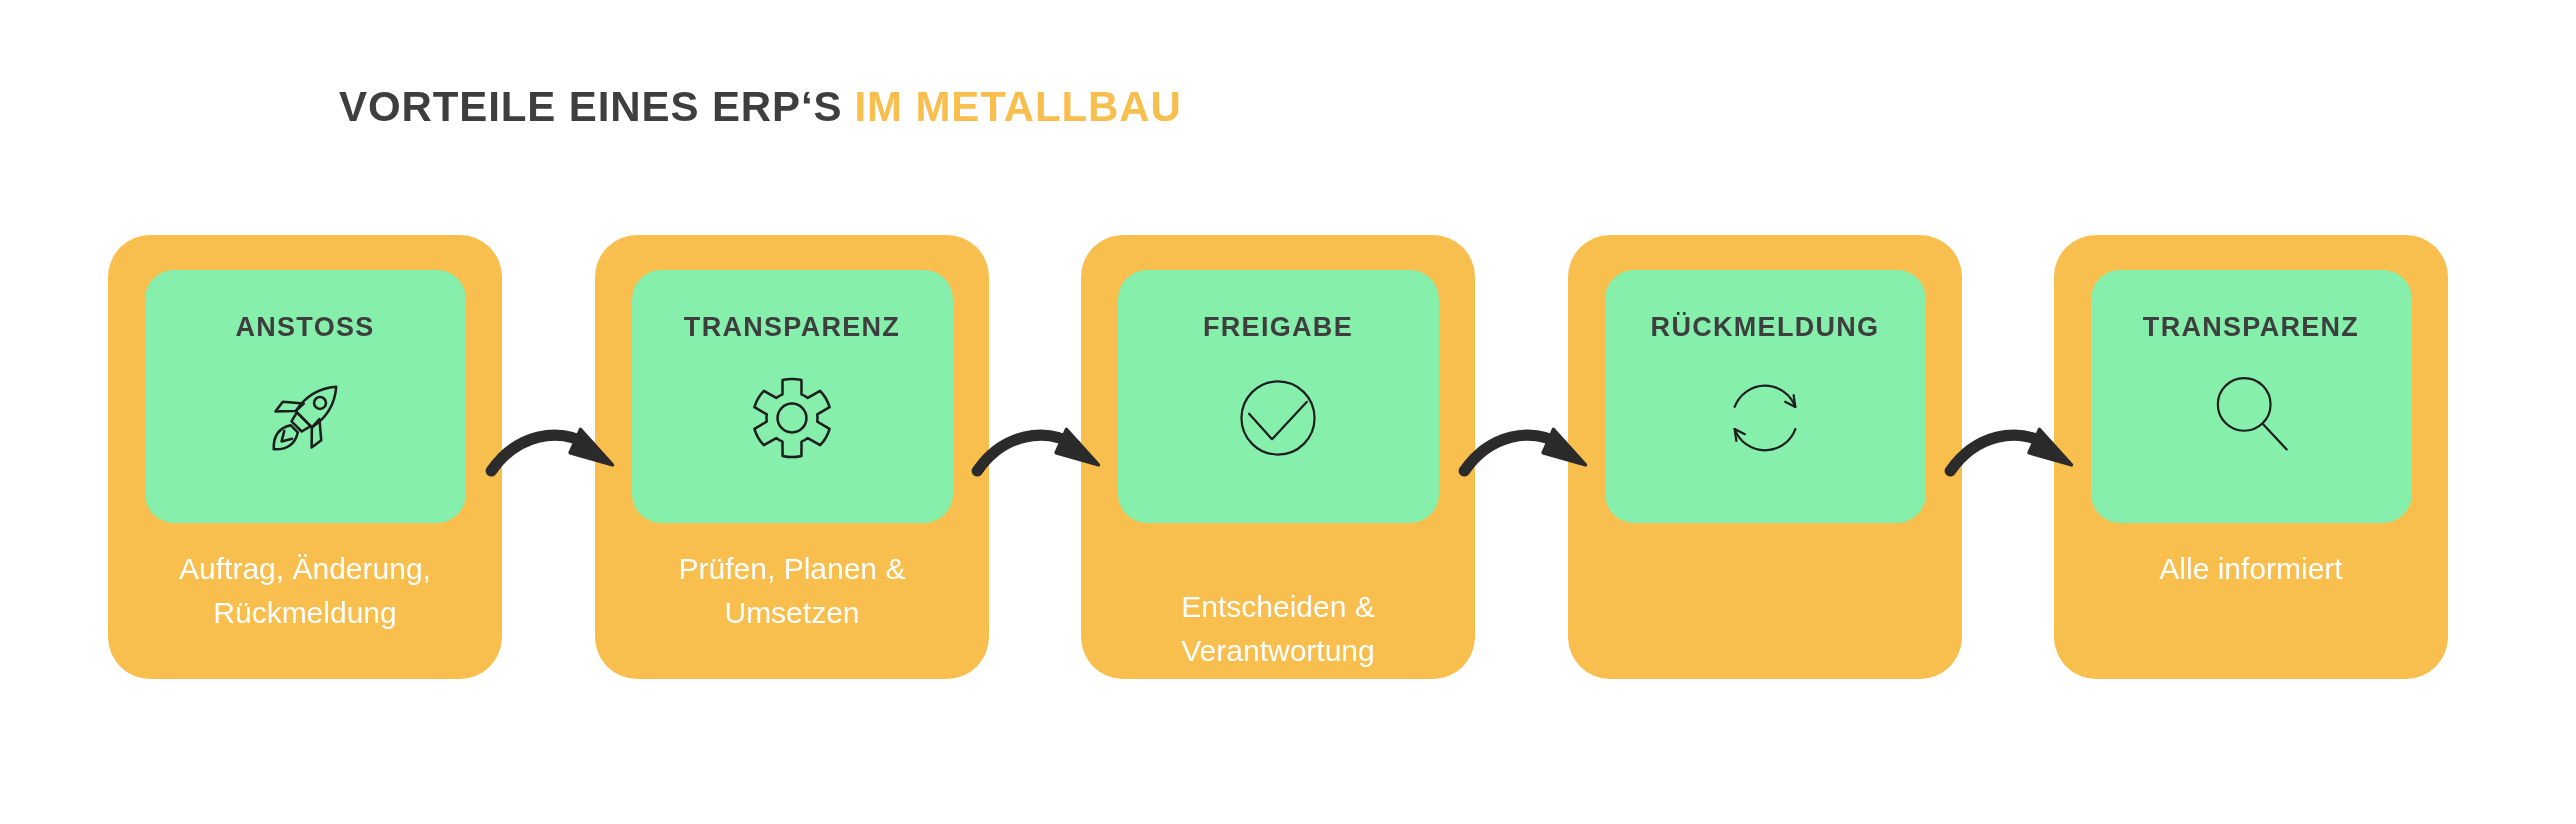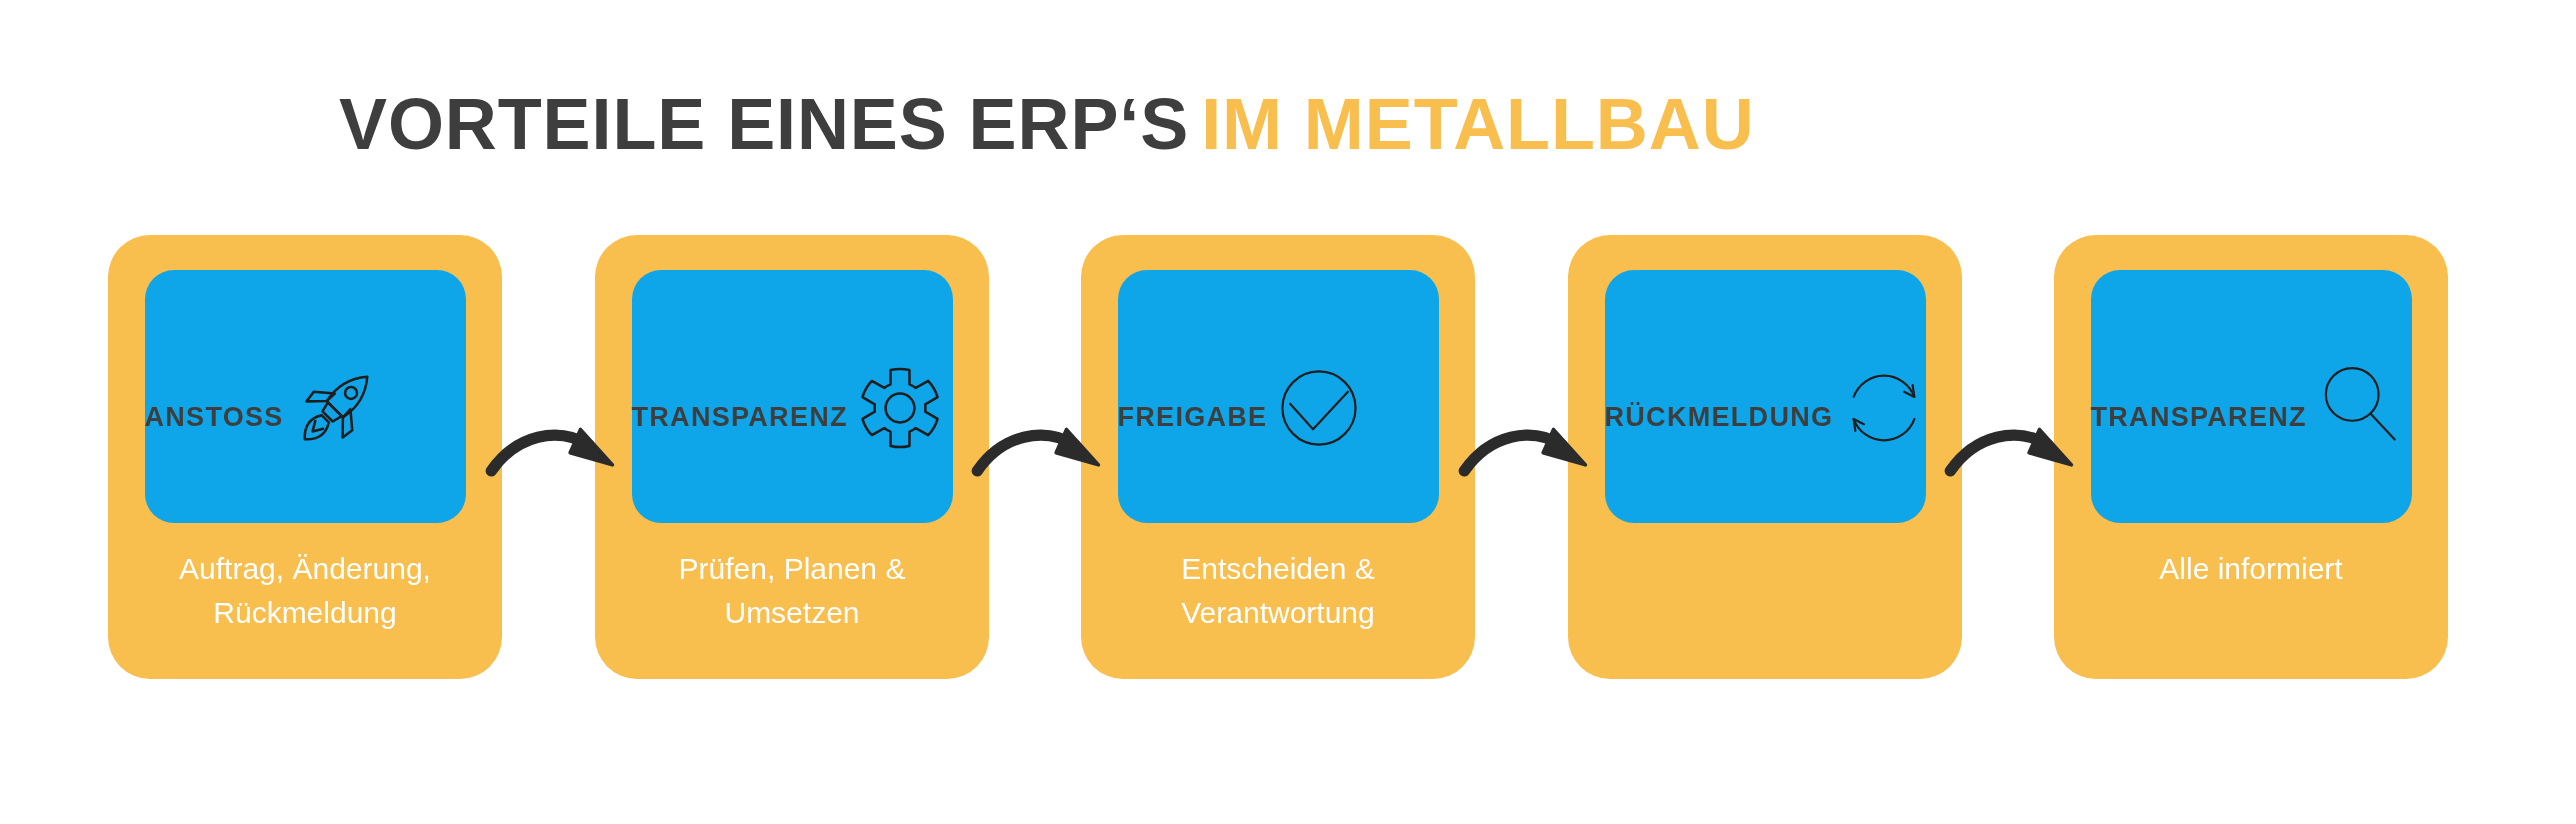--- a/index.html
+++ b/index.html
@@ -6,41 +6,41 @@
   .stage{
     position:relative;
     width:2576px;height:825px;
     background:#ffffff;
     font-family:"Liberation Sans", sans-serif;
     overflow:hidden;
   }
   .page-title{
     position:absolute;left:339px;top:83px;
     margin:0;
-    font-size:72px;font-weight:700;letter-spacing:0.9px;
+    font-size:42px;font-weight:700;letter-spacing:0.9px;
     white-space:nowrap;
   }
   .title-dark{color:#3E3E3E;}
   .title-accent{color:#F8BE4E;margin-left:12px;}
   .card{
     position:absolute;top:235px;
     width:394px;height:444px;
     background:#F8BE4E;border-radius:42px;
     display:flex;flex-direction:column;align-items:center;
   }
   .card-0{left:108px;}
   .card-1{left:595px;}
-  .card-2{left:1081px;}
+  .card-2{left:1081px;gap:38px;}
   .card-3{left:1568px;}
   .card-4{left:2054px;}
   .inner-panel{
     margin-top:35px;
     width:321px;height:253px;
-    background:#0ea5e9;border-radius:29px;
-    display:flex;flex-direction:row;align-items:center;
+    background:#86efac;border-radius:29px;
+    display:flex;flex-direction:column;align-items:center;
     flex-shrink:0;
   }
   .step-title{
     margin-top:42px;
     font-size:27px;font-weight:700;letter-spacing:1.3px;
     color:#3E3E3E;text-align:center;
   }
   .icon-wrap{
     margin-top:22.5px;
     width:104px;height:104px;

